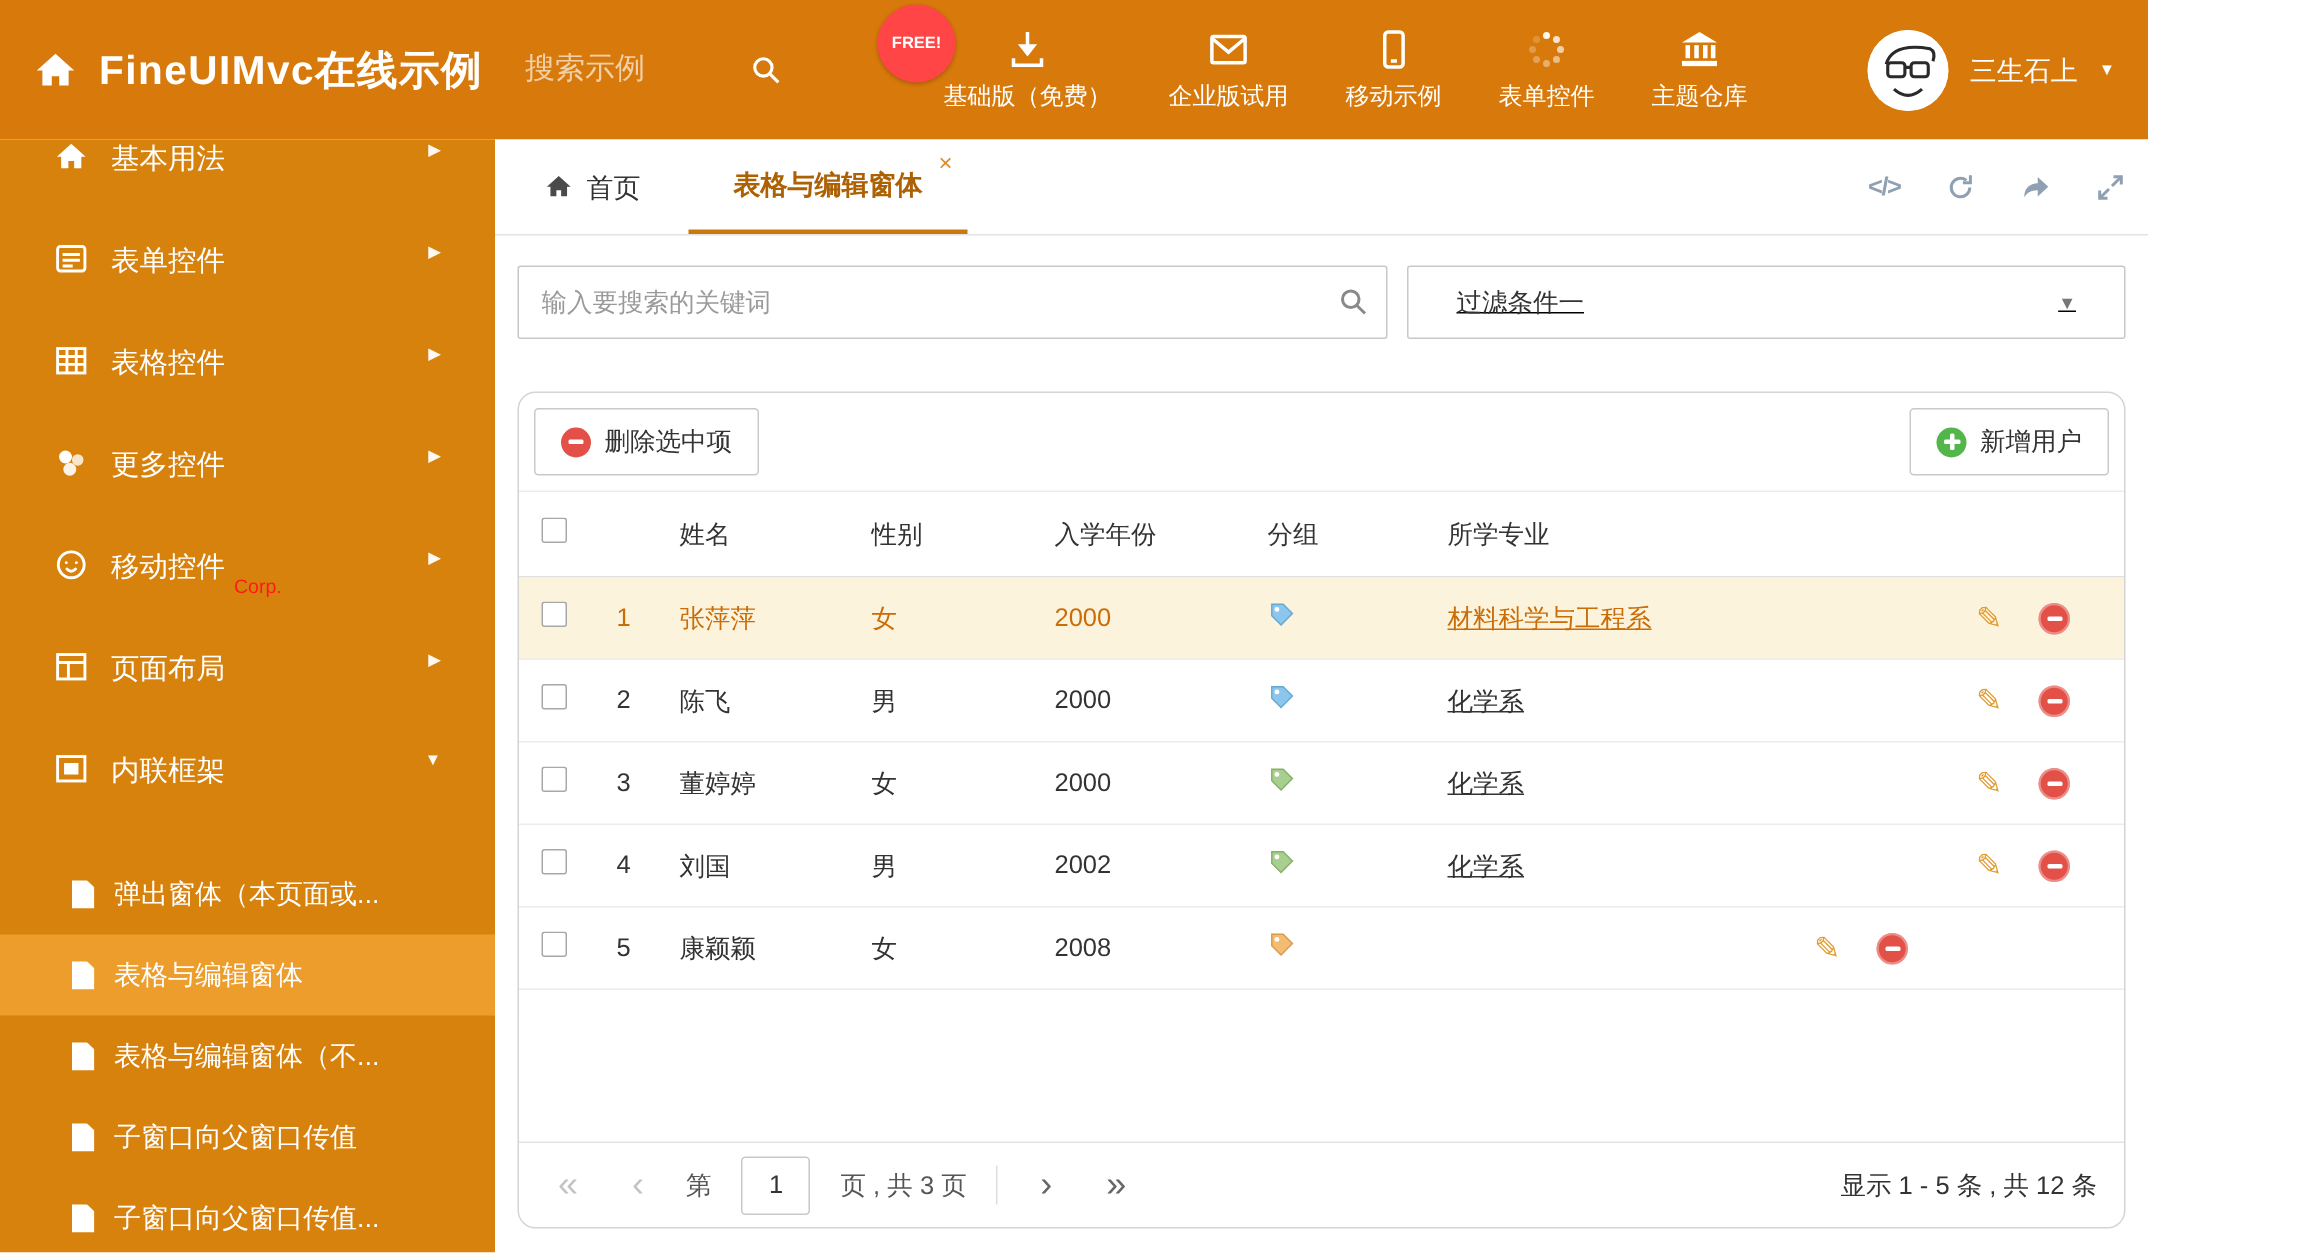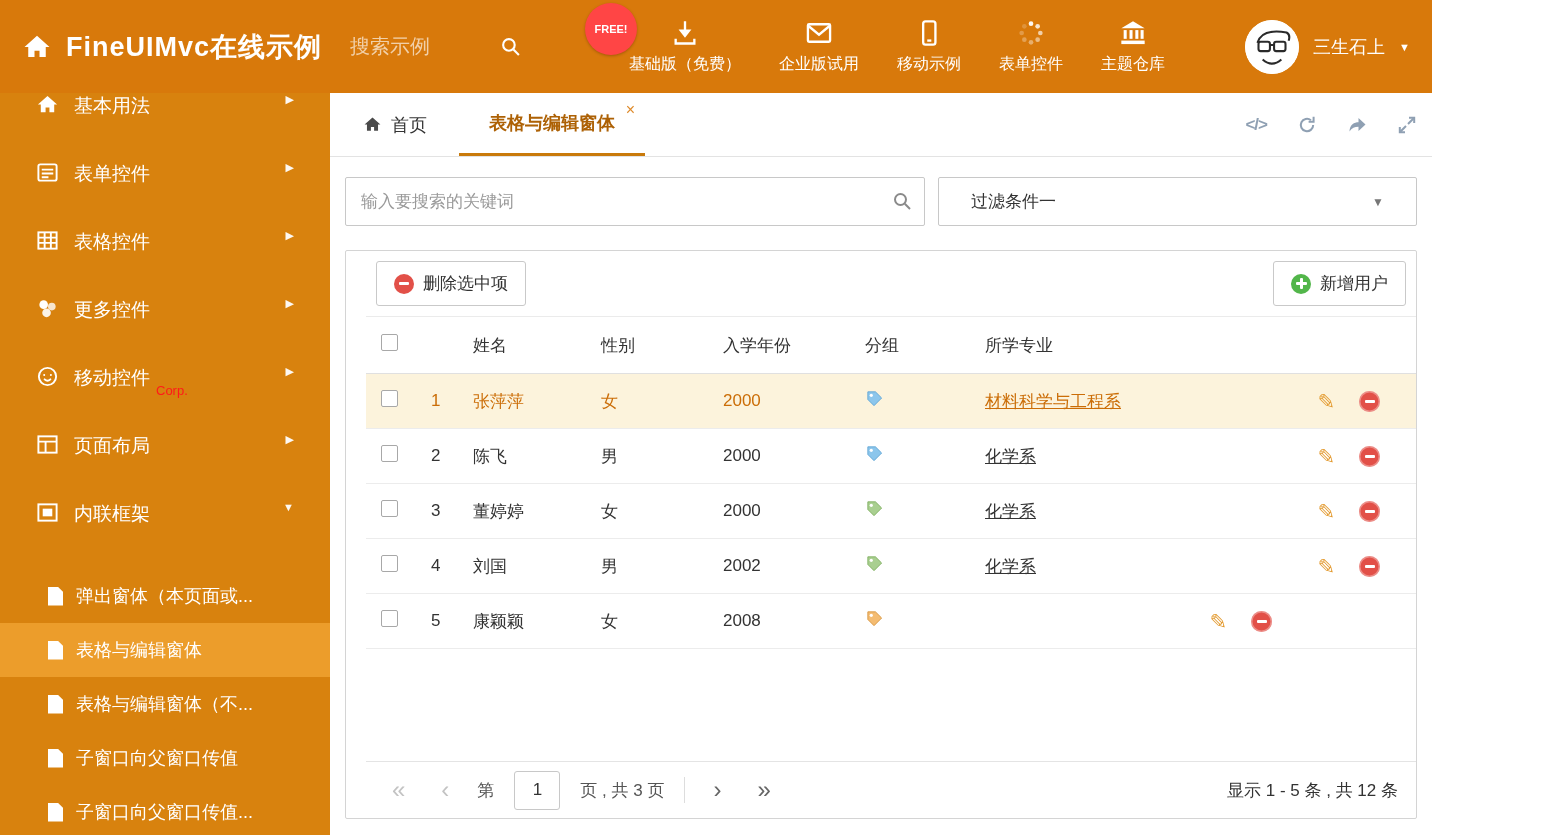--- a/index.html
+++ b/index.html
@@ -46,33 +46,33 @@
   .tab-home svg { width:19px; height:19px; }
   .tab-active { position:relative; display:flex; align-items:center; padding:0 30px; font-size:18px; font-weight:bold;
                 color:#AD6105; border-bottom:3px solid #C97A0B; margin-left:14px; cursor:pointer; }
   .tab-close { position:absolute; top:9px; right:10px; font-size:16px; font-weight:normal; color:#DE8A2A; line-height:1; cursor:pointer; }
   .tab-tools { margin-left:auto; display:flex; align-items:center; gap:30px; color:#8FA0B3; }
   .tool-ic { cursor:pointer; display:flex; align-items:center; }
   .tool-ic svg { width:20px; height:20px; }
   .code-glyph { font-size:17px; font-weight:bold; letter-spacing:-1px; }
 
   
-  .filter-row { display:flex; gap:13px; margin:20px 15px 24px; flex:none; }
+  .filter-row { display:flex; gap:13px; margin:20px 15px 35px; flex:none;text-decoration:underline; }
   .search-box { position:relative; width:580px; }
   .search-box input { width:100%; height:49px; border:1px solid #c8c8c8; border-radius:2px; padding:0 44px 0 15px;
                       font-size:17px; color:#333; outline:none; font-family:inherit; }
   .search-box input::placeholder { color:#9a9a9a; }
   .search-box .mag { position:absolute; right:13px; top:14px; color:#8a8a8a; }
   .search-box .mag svg { width:20px; height:20px; }
   .select-box { flex:1; height:49px; border:1px solid #c8c8c8; border-radius:2px; display:flex; align-items:center;
                 padding:0 32px; font-size:17px; color:#333; cursor:pointer; }
   .select-box .caret { margin-left:auto; color:#777; font-size:12px; }
 
   
-  .panel { flex:1; margin:0 15px 16px; border:1px solid #d4d4d4; border-radius:2px; display:flex; flex-direction:column; overflow:hidden;padding-left:20px; }
+  .panel { flex:1; margin:0 15px 16px; border:1px solid #d4d4d4; border-radius:12px; display:flex; flex-direction:column; overflow:hidden; }
   .toolbar { display:flex; align-items:center; padding:10px 10px; border-bottom:1px solid #ebebeb; flex:none; }
   .btn { display:flex; align-items:center; gap:9px; height:45px; padding:0 17px; background:#fff; border:1px solid #c9c9c9;
          border-radius:3px; font-size:17px; color:#333; cursor:pointer; font-family:inherit; }
   .btn-add { margin-left:auto; }
   .ico-del-circle { width:20px; height:20px; border-radius:50%; background:#E25048; position:relative; flex:none; }
   .ico-del-circle::after { content:""; position:absolute; left:5px; top:8.5px; width:10px; height:3px; background:#fff; border-radius:1px; }
   .ico-add-circle { width:20px; height:20px; border-radius:50%; background:#52B64A; position:relative; flex:none; }
   .ico-add-circle::before { content:""; position:absolute; left:4.5px; top:8.5px; width:11px; height:3px; background:#fff; border-radius:1px; }
   .ico-add-circle::after  { content:""; position:absolute; left:8.5px; top:4.5px; width:3px; height:11px; background:#fff; border-radius:1px; }
 

